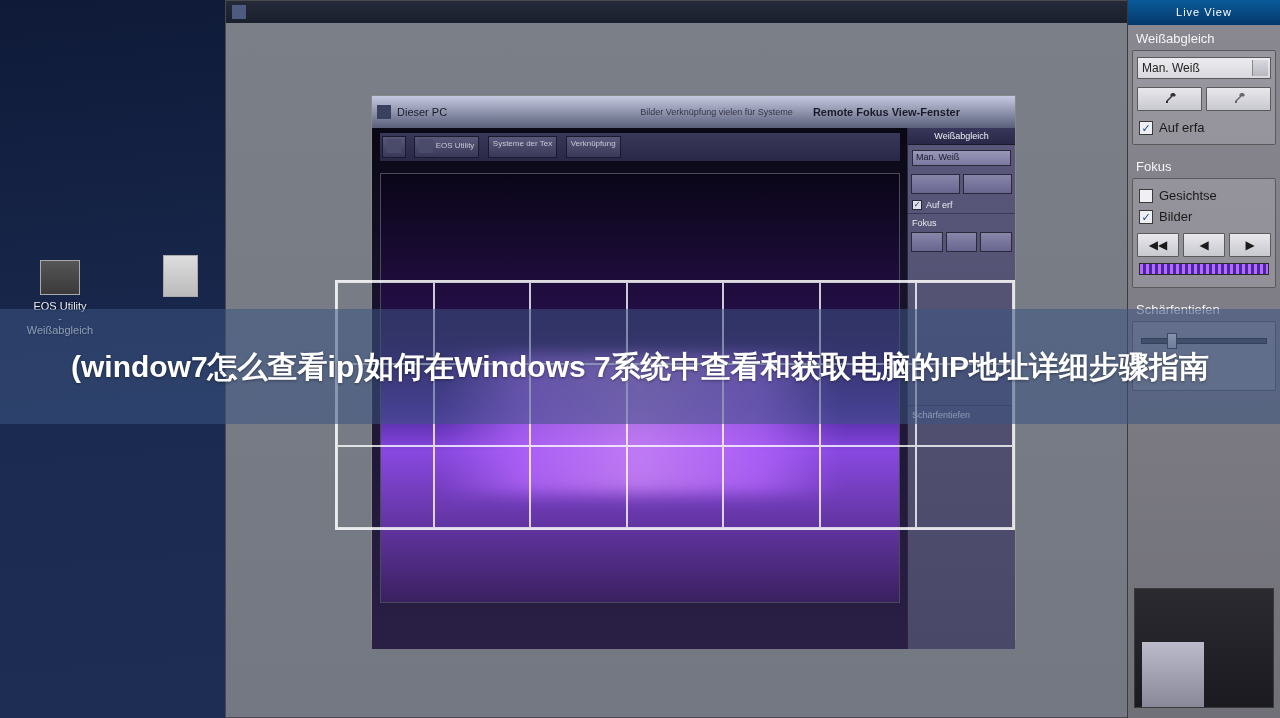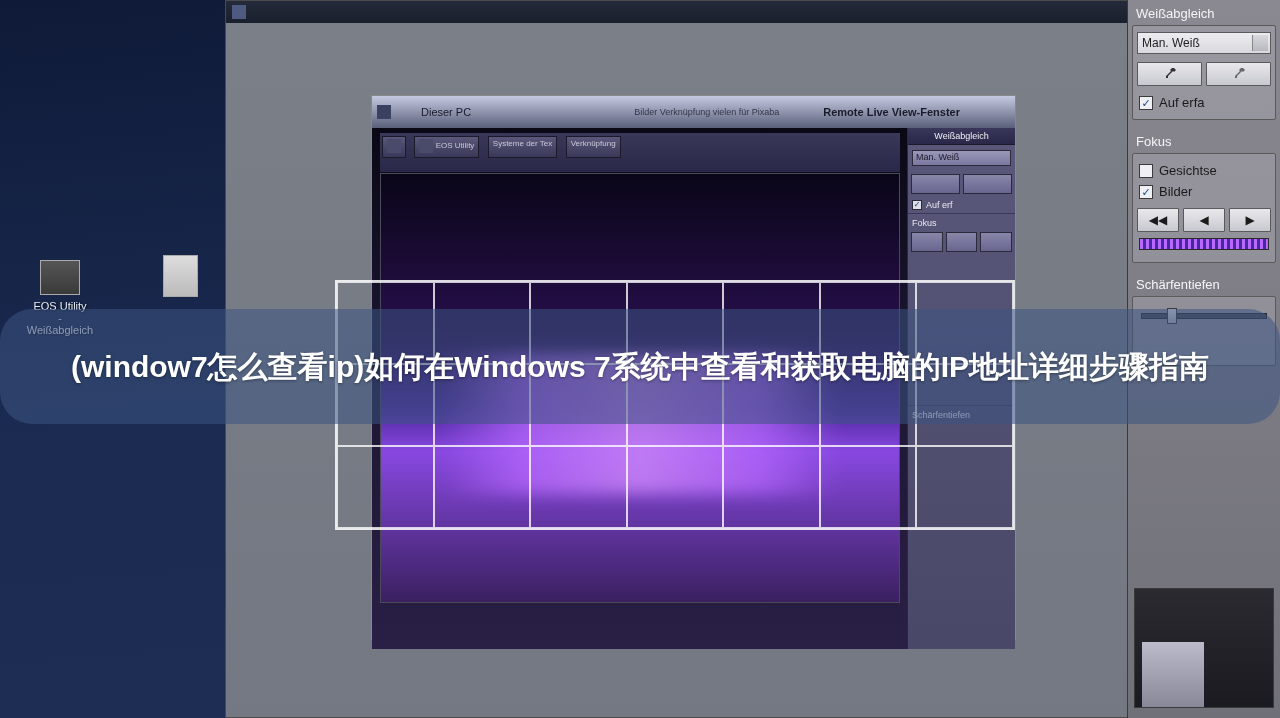--- a/index.html
+++ b/index.html
@@ -92,21 +92,20 @@
   border: 1px solid #888;
 }
 .inner-titlebar {
   height: 22px;
   background: linear-gradient(180deg, #c5c9e0, #5a5f7a);
   display: flex;
   align-items: center;
   padding: 16px 5px;
   font-size: 11px;
   color: #1a1a2a;
-  gap: 24px;
 }
 .inner-titlebar .title-icon {
   width: 14px;
   height: 14px;
   background: #3a4060;
   margin-right: 6px;
 }
 .inner-titlebar .spacer { flex: 1; }
 .inner-titlebar .title-text {
   font-weight: bold;
@@ -200,21 +199,21 @@
   top: 180px;
   height: 140px;
   background: linear-gradient(90deg, transparent, #b868ff 20%, #d890ff 50%, #b868ff 80%, transparent);
   filter: blur(8px);
   opacity: .7;
 }
 .inner-taskbar-hint {
   position: absolute;
   left: 8px;
   top: 5px;
-  height: 39px;
+  height: 28px;
   width: 520px;
   background: linear-gradient(#3a3858, #2a2848);
 }
 .inner-taskbar-hint .tb-item {
   display: inline-block;
   height: 22px;
   margin: 3px 2px;
   padding: 2px 4px;
   background: linear-gradient(#5a587a, #3a3858);
   border: 1px solid #1a1a2a;
@@ -366,21 +365,20 @@
   position: absolute;
   left: 0;
   top: 309px;
   width: 1280px;
   height: 115px;
   background: rgba(60, 84, 130, .55);
   display: flex;
   align-items: center;
   justify-content: center;
   padding: 0 40px;
-  border-radius: 32px;
 }
 .overlay-banner .banner-text {
   color: #fff;
   font-size: 30px;
   font-weight: bold;
   text-align: center;
   line-height: 1.45;
   text-shadow: 0 1px 3px rgba(0,0,0,.4);
 }
 </style>
@@ -404,22 +402,22 @@
   <div class="main-titlebar">
     <div class="title-icon"></div>
   </div>
   <div class="main-body">
 
     <div class="inner-window">
       <div class="inner-titlebar">
         <div class="title-icon"></div>
         <span>Dieser PC</span>
         <span class="spacer"></span>
-        <span style="font-size:9px;opacity:.8;margin-right:20px;">Bilder   Verknüpfung   vielen für Pixaba</span>
-        <span class="title-text">Remote Live View-Fenster</span>
+        <span style="font-size:9px;opacity:.8;margin-right:20px;">Bilder   Verknüpfung   vielen für Systeme</span>
+        <span class="title-text">Remote Fokus View-Fenster</span>
       </div>
       <div class="inner-body">
         <div class="inner-taskbar-hint">
           <span class="tb-item"><span class="tb-icon"></span></span>
           <span class="tb-item"><span class="tb-icon"></span> <span>EOS Utility</span></span>
           <span class="tb-item"><span>Systeme der Tex</span></span>
           <span class="tb-item"><span>Verknüpfung</span></span>
         </div>
         <div class="viewport"></div>
 
@@ -443,20 +441,21 @@
           <div style="height:150px"></div>
           <div class="inner-side-sep">Schärfentiefen</div>
         </div>
       </div>
     </div>
 
   </div>
 </div>
 
 <div class="right-panel">
+  <div class="panel-header">Live View</div>
 
   <div class="panel-section-label">Weißabgleich</div>
   <div class="panel-box">
     <div class="dropdown">
       <span>Man. Weiß</span>
       <span class="chev"></span>
     </div>
     <div class="icon-row" style="margin-top:8px">
       <div class="tool-btn">
         <svg width="14" height="14" viewBox="0 0 14 14">

